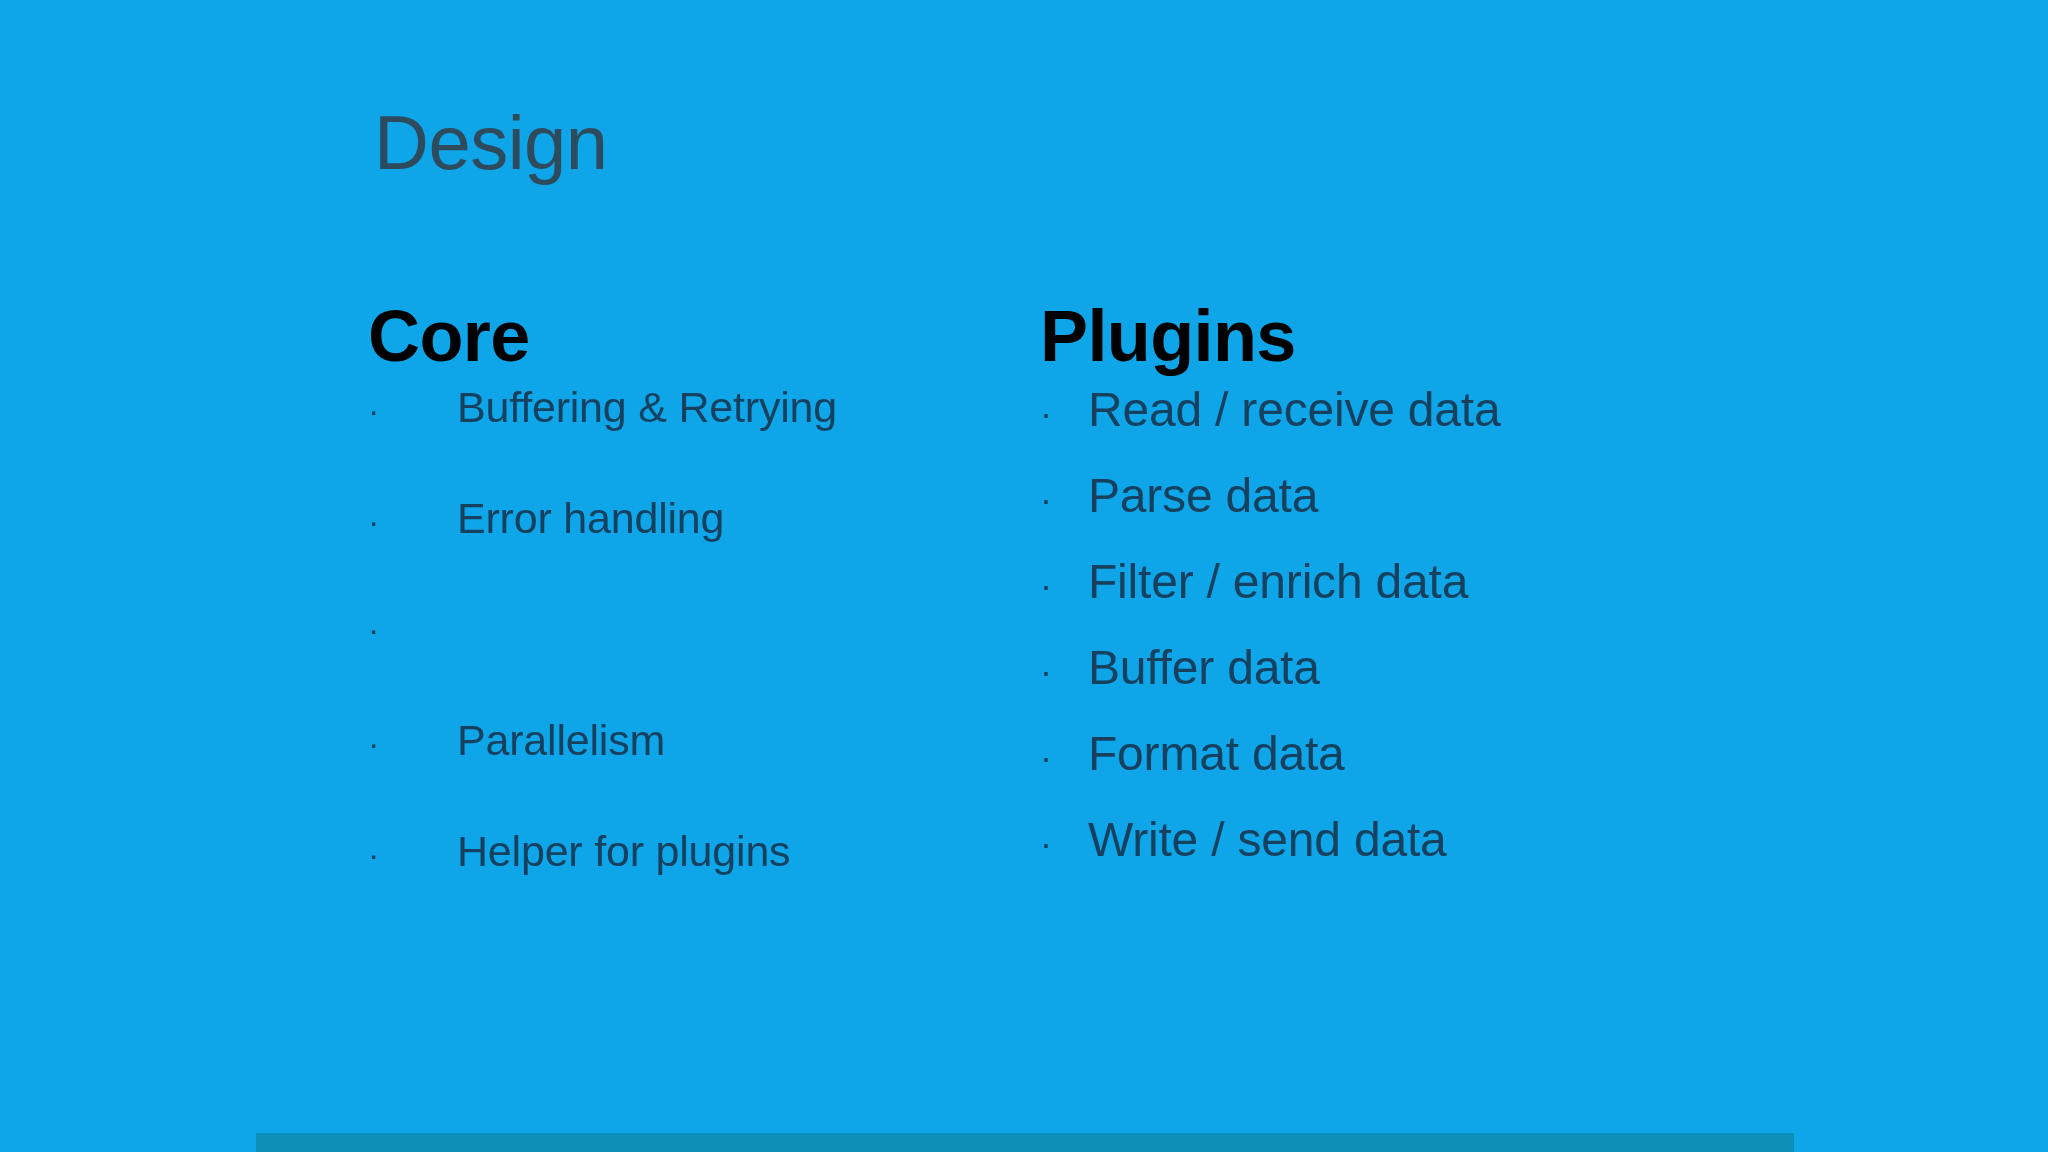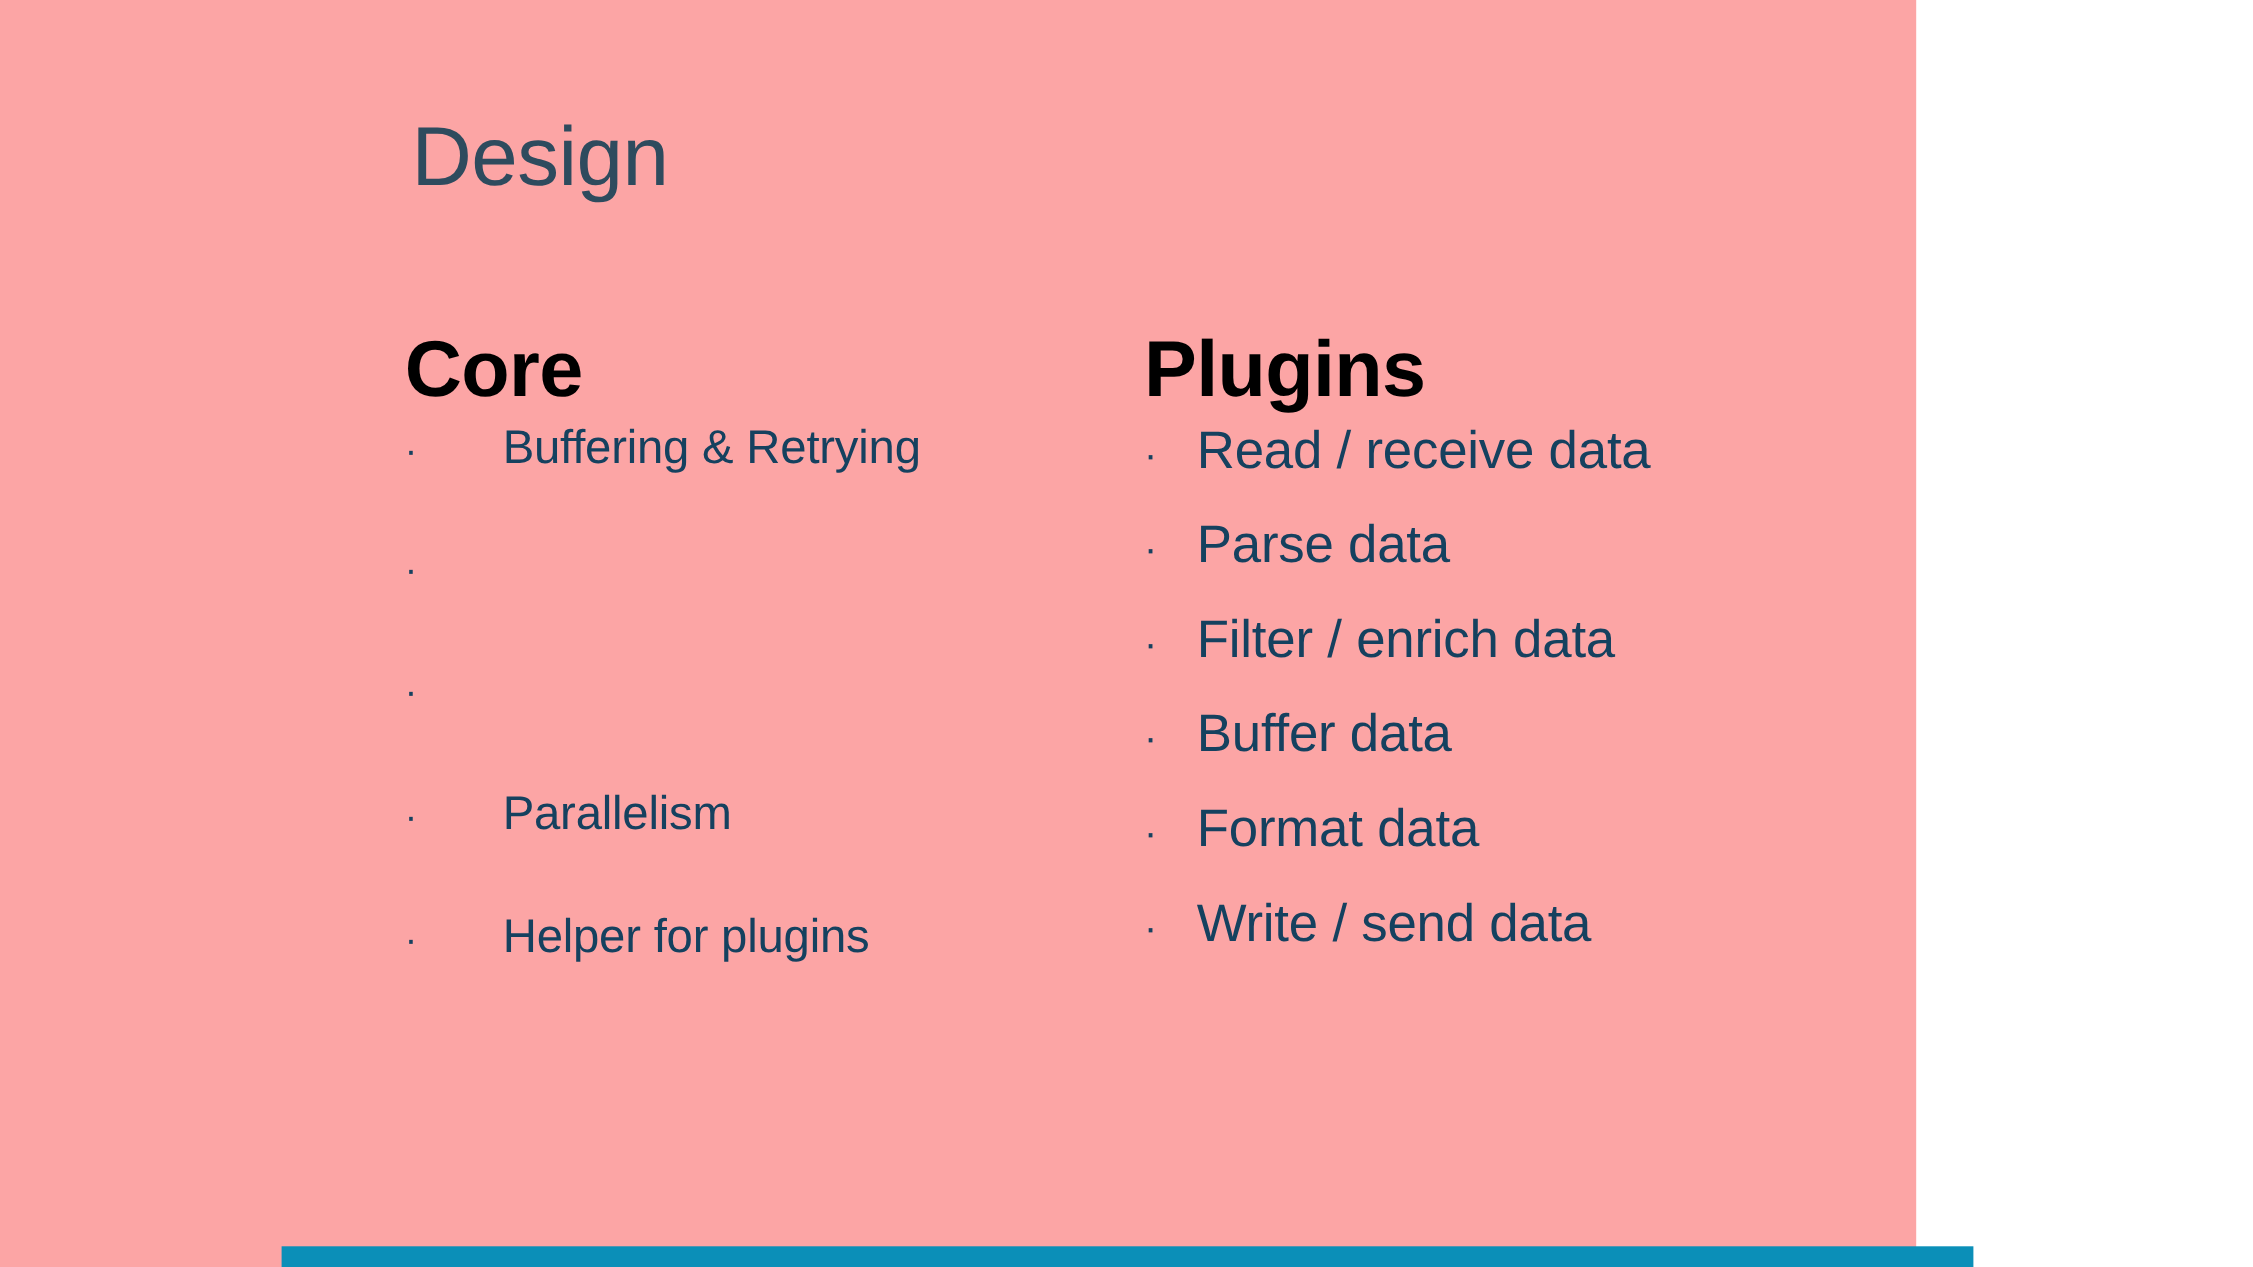--- a/index.html
+++ b/index.html
@@ -10,23 +10,23 @@
   body {
     width: 2048px;
     height: 1152px;
     overflow: hidden;
     font-family: "Liberation Sans", sans-serif;
     -webkit-font-smoothing: antialiased;
   }
 
   .slide {
     position: relative;
-    width: 1742px;
+    width: 2048px;
     height: 1152px;
-    background: #fca5a5;
+    background: #0ea5e9;
   }
 
   
   .slide-title {
     position: absolute;
     left: 374px;
     top: 54px;
     font-size: 76px;
     font-weight: 400;
     line-height: 1.0;
@@ -114,20 +114,21 @@
 
   <section class="column column-core">
     <h2 class="column-heading">Core</h2>
     <ul class="bullet-list">
       <li class="bullet-item">
         <span class="bullet-marker">·</span>
         <span class="bullet-text">Buffering &amp; Retrying</span>
       </li>
       <li class="bullet-item">
         <span class="bullet-marker">·</span>
+        <span class="bullet-text">Error handling</span>
       </li>
       <li class="bullet-item">
         <span class="bullet-marker">·</span>
       </li>
       <li class="bullet-item">
         <span class="bullet-marker">·</span>
         <span class="bullet-text">Parallelism</span>
       </li>
       <li class="bullet-item">
         <span class="bullet-marker">·</span>

